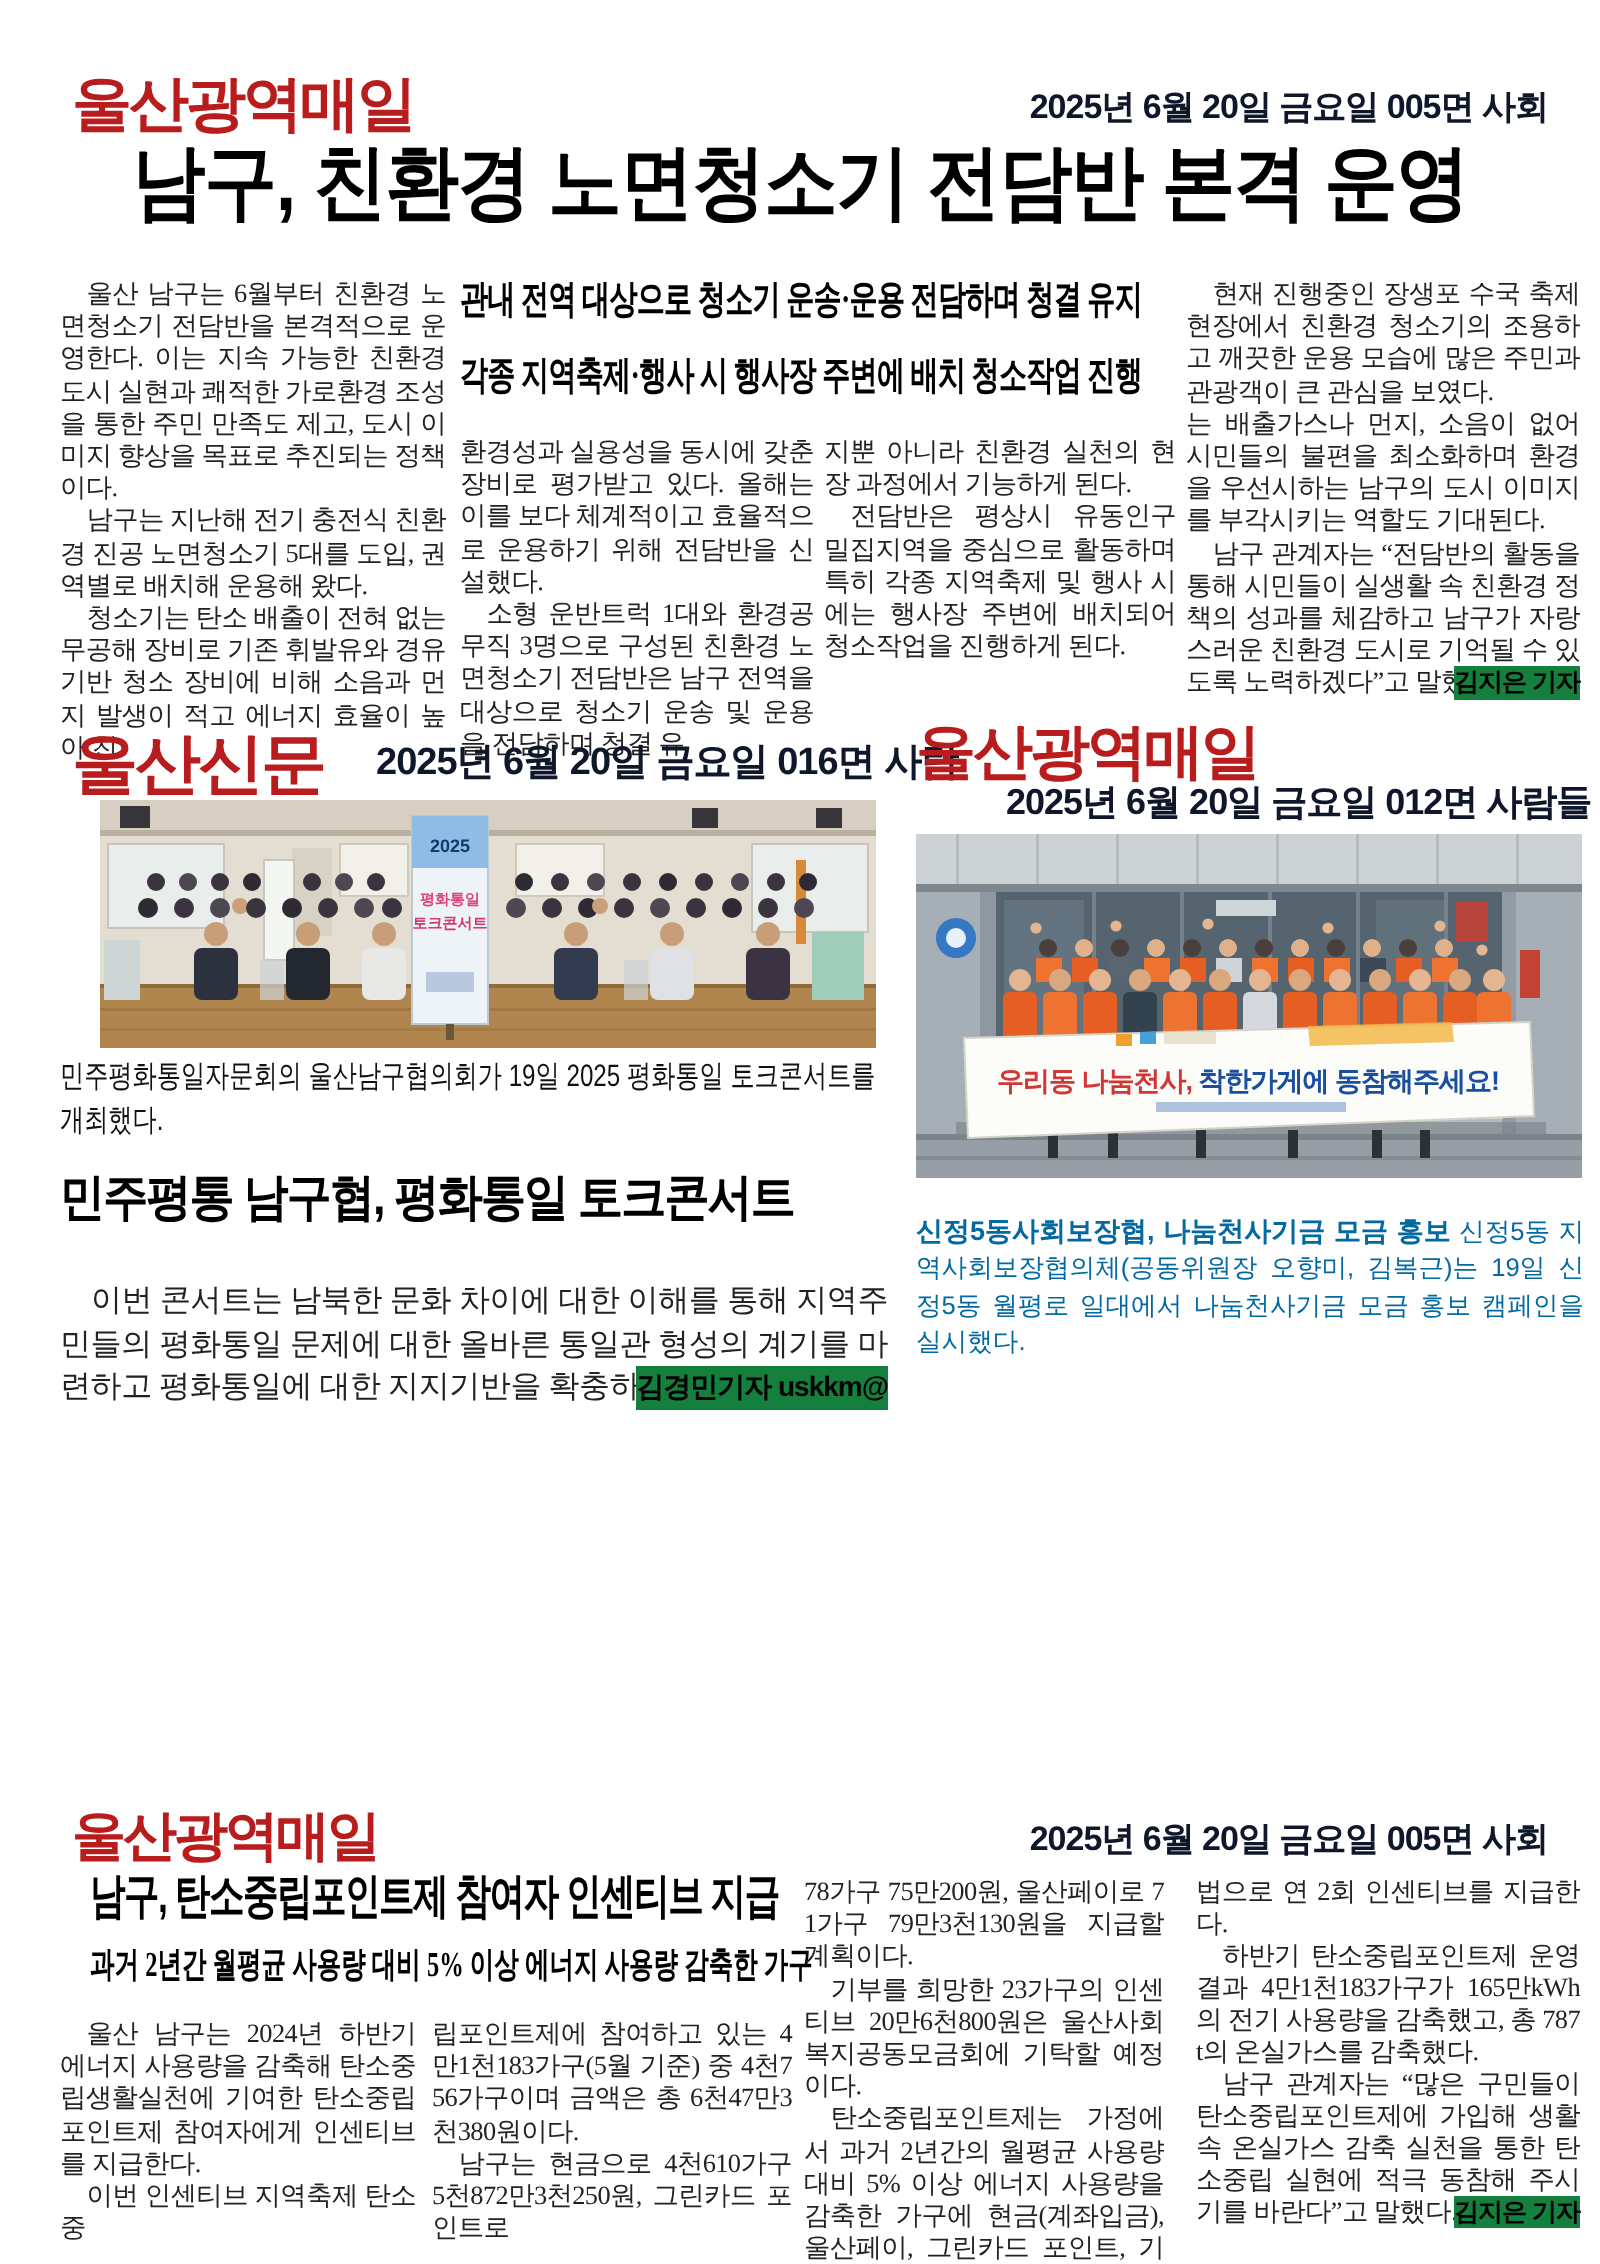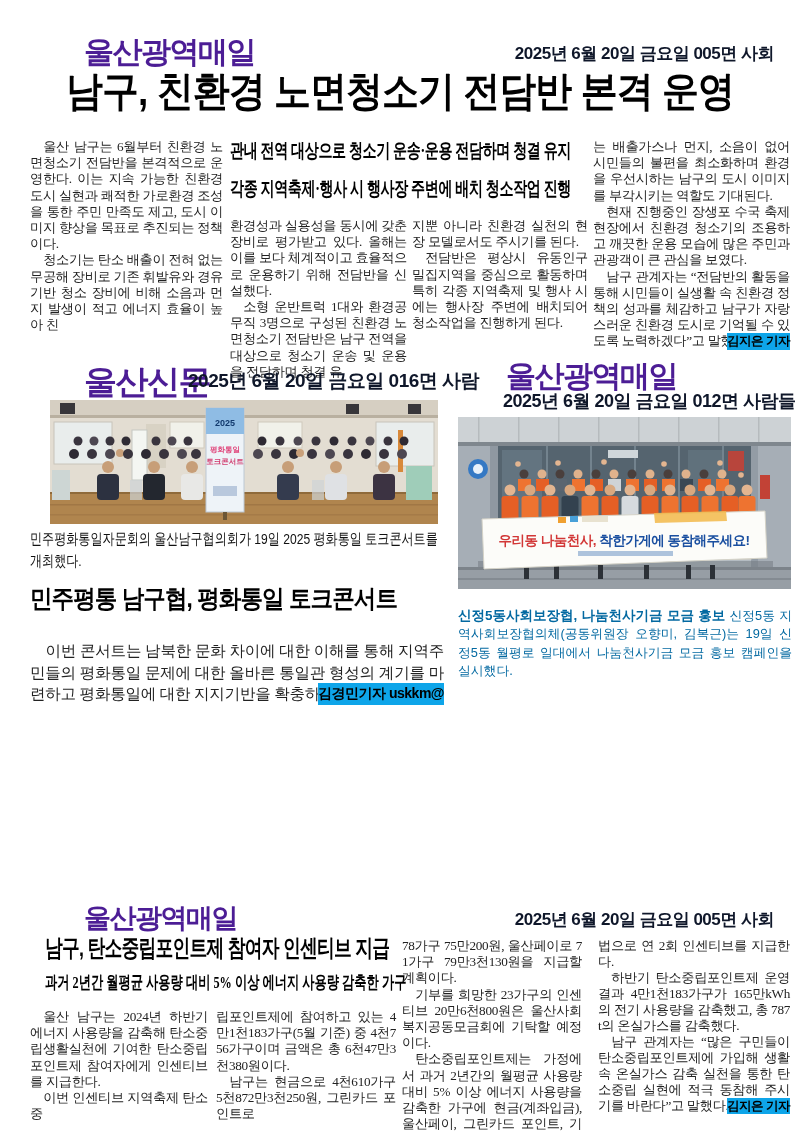--- a/index.html
+++ b/index.html
@@ -1,26 +1,26 @@
 <!DOCTYPE html>
 <html><head>
 <meta charset="utf-8">
 <style>
   html,body{margin:0;padding:0;background:#ffffff;}
   .page{position:relative;width:800px;height:1132px;background:#ffffff;overflow:hidden;
         font-family:"Liberation Sans",sans-serif;color:#1b1b1b;}
-  .masthead{position:absolute;font-weight:900;color:#4c1d95;letter-spacing:-1.5px;
-            font-family:Liberation Mono, monospace;white-space:nowrap;margin-left:48px;}
+  .masthead{position:absolute;font-weight:900;color:#b91c1c;letter-spacing:-1.5px;
+            font-family:Liberation Mono, monospace;white-space:nowrap;}
   .dateline{position:absolute;font-weight:700;font-size:17px;color:#0f172a;letter-spacing:-0.5px;white-space:nowrap;}
   .bodycol{position:absolute;font-family:"Liberation Serif",serif;font-size:13.2px;line-height:16.2px;
            text-align:justify;word-break:break-all;color:#222;letter-spacing:-0.3px;}
   .bodycol .para{margin:0;text-indent:1em;}
   .bodycol .para.cont{text-indent:0;}
   .byline-abs{position:absolute;right:0;bottom:0;font-family:"Liberation Sans",sans-serif;
-              font-weight:700;font-size:12.5px;color:#000;letter-spacing:-0.5px;white-space:nowrap;background:#0ea5e9;}
+              font-weight:700;font-size:12.5px;color:#000;letter-spacing:-0.5px;white-space:nowrap;background:#15803d;}
   
   #s1-masthead{left:36px;top:32px;font-size:30px;}
   #s1-dateline{right:26px;top:42px;}
   #s1-headline{position:absolute;left:20px;top:64px;width:760px;text-align:center;font-size:41px;
                font-weight:900;letter-spacing:-1px;white-space:nowrap;transform:scaleX(.9);
                transform-origin:center top;color:#000;font-family:"Liberation Sans",sans-serif;}
   #s1-subheads{position:absolute;left:230px;top:132px;width:520px;font-family:"Liberation Serif",serif;
                font-weight:700;font-size:19.5px;line-height:38px;letter-spacing:-0.5px;color:#000;
                transform:scaleX(.72);transform-origin:left top;white-space:nowrap;}
   #s1-col1{left:30px;top:139px;width:193px;}
@@ -68,33 +68,34 @@
     <div class="dateline" id="s1-dateline">2025년 6월 20일 금요일 005면 사회</div>
     <div id="s1-headline">남구, 친환경 노면청소기 전담반 본격 운영</div>
 
     <div id="s1-subheads">
       <div>관내 전역 대상으로 청소기 운송·운용 전담하며 청결 유지</div>
       <div>각종 지역축제·행사 시 행사장 주변에 배치 청소작업 진행</div>
     </div>
 
     <div class="bodycol" id="s1-col1">
       <p class="para">울산 남구는 6월부터 친환경 노면청소기 전담반을 본격적으로 운영한다. 이는 지속 가능한 친환경 도시 실현과 쾌적한 가로환경 조성을 통한 주민 만족도 제고, 도시 이미지 향상을 목표로 추진되는 정책이다.</p>
+      <p class="para">남구는 지난해 전기 충전식 친환경 진공 노면청소기 5대를 도입, 권역별로 배치해 운용해 왔다.</p>
       <p class="para">청소기는 탄소 배출이 전혀 없는 무공해 장비로 기존 휘발유와 경유 기반 청소 장비에 비해 소음과 먼지 발생이 적고 에너지 효율이 높아 친</p>
     </div>
     <div class="bodycol" id="s1-col2">
       <p class="para cont">환경성과 실용성을 동시에 갖춘 장비로 평가받고 있다. 올해는 이를 보다 체계적이고 효율적으로 운용하기 위해 전담반을 신설했다.</p>
       <p class="para">소형 운반트럭 1대와 환경공무직 3명으로 구성된 친환경 노면청소기 전담반은 남구 전역을 대상으로 청소기 운송 및 운용을 전담하며 청결 유</p>
     </div>
     <div class="bodycol" id="s1-col3">
-      <p class="para cont">지뿐 아니라 친환경 실천의 현장 모델로서도 주시기를 된다.</p>
+      <p class="para cont">지뿐 아니라 친환경 실천의 현장 과정에서 기능하게 된다.</p>
       <p class="para">전담반은 평상시 유동인구 밀집지역을 중심으로 활동하며 특히 각종 지역축제 및 행사 시에는 행사장 주변에 배치되어 청소작업을 진행하게 된다.</p>
     </div>
     <div class="bodycol" id="s1-col4">
+      <p class="para">현재 진행중인 장생포 수국 축제 현장에서 친환경 청소기의 조용하고 깨끗한 운용 모습에 많은 주민과 관광객이 큰 관심을 보였다.</p>
       <p class="para cont">는 배출가스나 먼지, 소음이 없어 시민들의 불편을 최소화하며 환경을 우선시하는 남구의 도시 이미지를 부각시키는 역할도 기대된다.</p>
-      <p class="para">현재 진행중인 장생포 수국 축제 현장에서 친환경 청소기의 조용하고 깨끗한 운용 모습에 많은 주민과 관광객이 큰 관심을 보였다.</p>
       <p class="para">남구 관계자는 “전담반의 활동을 통해 시민들이 실생활 속 친환경 정책의 성과를 체감하고 남구가 자랑스러운 친환경 도시로 기억될 수 있도록 노력하겠다”고 말했다.</p>
       <span class="byline-abs">김지은 기자</span>
     </div>
   </div>
 
   <div>
     <div class="masthead" id="s2-masthead">울산신문</div>
     <div class="dateline" id="s2-dateline">2025년 6월 20일 금요일 016면 사람</div>
 
     <svg id="photo1" viewBox="0 0 388 124" preserveAspectRatio="none">

